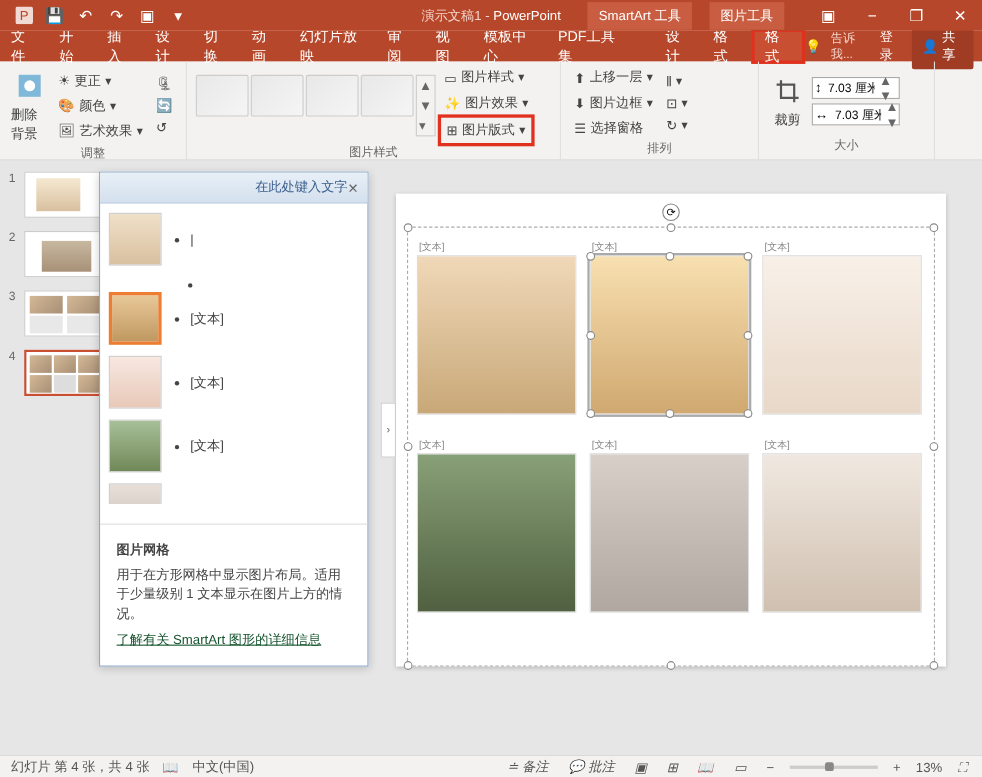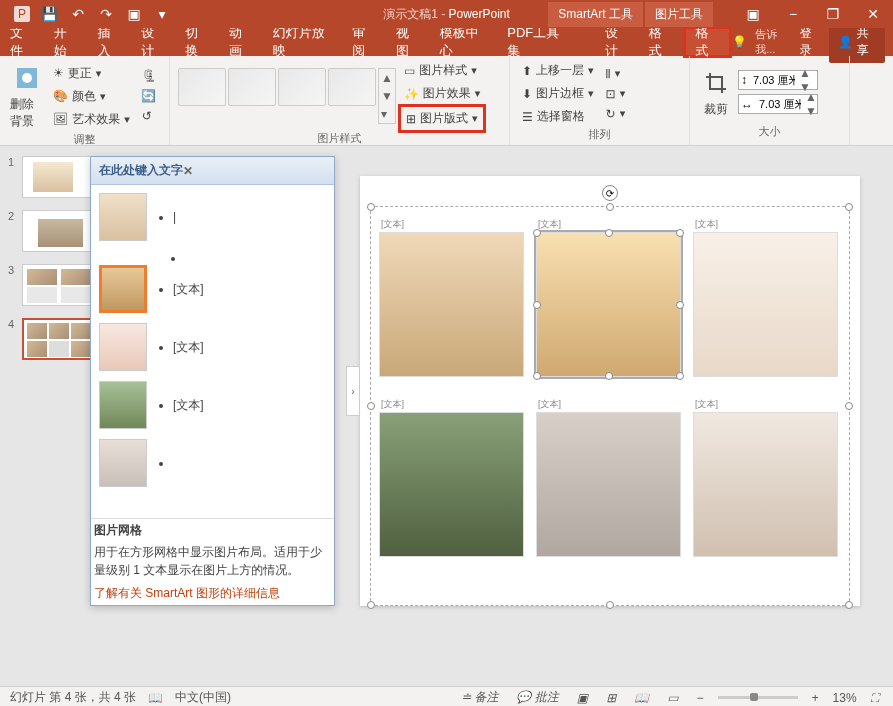--- a/index.html
+++ b/index.html
@@ -3,21 +3,21 @@
 <meta charset="utf-8">
 <style>
 * { margin: 0; padding: 0; box-sizing: border-box; font-family: "Microsoft YaHei", sans-serif; font-size: 12px; }
 body { background: #fff; width: 893px; height: 706px; overflow: hidden; }
 
 .titlebar { height: 28px; background: #b7472a; display: flex; align-items: center; color: #fff; position: relative; }
 .tb-left { display: flex; align-items: center; gap: 4px; padding-left: 10px; }
 .tb-icon { width: 24px; height: 24px; display: flex; align-items: center; justify-content: center; font-size: 14px; }
 .tb-title { position: absolute; left: 50%; transform: translateX(-50%); color: #f5d4cc; font-size: 12px; }
 .tb-title .pp { color: #fff; }
-.tb-contextual { position: absolute; right: 180px; display: flex; gap: 2px; border-radius: 10px; }
+.tb-contextual { position: absolute; right: 180px; display: flex; gap: 16px; border-radius: 10px; }
 .ctx-tab { background: #c95d42; padding: 4px 10px; font-size: 12px; }
 .tb-right { position: absolute; right: 0; display: flex; }
 .tb-right .tb-icon { width: 40px; }
 
 .tabbar { height: 28px; background: #b7472a; display: flex; align-items: stretch; color: #fff; }
 .tab { padding: 0 10px; display: flex; align-items: center; font-size: 13px; cursor: pointer; }
 .tab.highlight { border: 3px solid #e0301e; background: #c94f32; margin: -2px 0; }
 .tabbar-right { margin-left: auto; display: flex; align-items: center; gap: 8px; padding-right: 8px; }
 .tell-me { color: #f5d4cc; font-size: 11px; }
 .share-btn { background: #a03c24; padding: 4px 10px; border-radius: 2px; display: flex; align-items: center; gap: 3px; }
@@ -40,31 +40,31 @@
 
 .workspace { display: flex; height: 540px; background: #e6e6e6; position: relative; }
 .thumbnails { width: 100px; padding: 10px 8px; overflow-y: auto; }
 .thumb-item { display: flex; gap: 4px; margin-bottom: 12px; }
 .thumb-num { font-size: 11px; color: #666; width: 10px; }
 .thumb-preview { width: 72px; height: 42px; background: #fff; border: 1px solid #ccc; position: relative; overflow: hidden; }
 .thumb-item.active .thumb-preview { border: 2px solid #c94f32; }
 .mini-img { position: absolute; background: linear-gradient(135deg, #d4b896, #a89076); }
 
 .text-pane { position: absolute; left: 90px; top: 10px; width: 245px; height: 450px; background: #fff; border: 1px solid #8faac9; box-shadow: 0 2px 8px rgba(0,0,0,0.2); z-index: 10; display: flex; flex-direction: column; }
-.tp-header { background: linear-gradient(#e8eff7, #d4e0ee); padding: 5px 8px; display: flex; justify-content: flex-start; align-items: center; border-bottom: 1px solid #b0c4de; color: #3a5e8c; font-weight: bold; font-size: 12px; }
+.tp-header { background: linear-gradient(#e8eff7, #d4e0ee); padding: 5px 8px; display: flex; justify-content: flex-end; align-items: center; border-bottom: 1px solid #b0c4de; color: #3a5e8c; font-weight: normal; font-size: 12px; }
 .tp-close { cursor: pointer; color: #666; }
 .tp-body { flex: 1; overflow-y: auto; padding: 8px; }
 .tp-item { display: flex; align-items: center; gap: 10px; margin-bottom: 10px; }
 .tp-thumb { width: 48px; height: 48px; border: 1px solid #ccc; background: linear-gradient(135deg, #e5c9a0, #b89868); }
 .tp-thumb.selected { border: 3px solid #ed7d31; }
 .tp-bullet { list-style: disc; margin-left: 16px; font-size: 12px; color: #444; }
-.tp-footer { padding: 3px; border-top: 1px solid #ddd; font-size: 11px; color: #444; margin-top: 18px; }
+.tp-footer { padding: 15px; border-top: 1px solid #ddd; font-size: 11px; color: #444; margin-top: 18px; }
 .tp-footer .title { font-weight: bold; margin-bottom: 4px; }
 .tp-footer .desc { line-height: 1.5; margin-bottom: 6px; }
-.tp-footer .link { color: #c2410c; cursor: pointer; }
+.tp-footer .link { color: #14532d; text-decoration: underline; cursor: pointer; }
 
 .slide-area { flex: 1; position: relative; padding: 30px 20px 20px 260px; }
 .slide { width: 500px; height: 430px; background: #fff; box-shadow: 0 1px 4px rgba(0,0,0,0.2); position: relative; }
 .slide-collapse { position: absolute; left: -14px; top: 50%; transform: translateY(-50%); width: 14px; height: 50px; background: #fff; border: 1px solid #ccc; display: flex; align-items: center; justify-content: center; font-size: 10px; color: #666; }
 .smartart { position: absolute; left: 10px; top: 30px; width: 480px; height: 400px; border: 1px dashed #aaa; }
 .sa-handle { position: absolute; width: 8px; height: 8px; background: #fff; border: 1px solid #888; border-radius: 50%; }
 .sa-rotate { position: absolute; top: -22px; left: 50%; transform: translateX(-50%); width: 16px; height: 16px; border: 1px solid #888; border-radius: 50%; background: #fff; display: flex; align-items: center; justify-content: center; font-size: 10px; }
 .sa-cell { position: absolute; width: 145px; }
 .sa-label { font-size: 9px; color: #888; background: #fff; padding: 1px 2px; }
 .sa-img { width: 145px; height: 145px; background: linear-gradient(135deg, #f0d8b0, #c0a078); border: 1px solid #ddd; }

